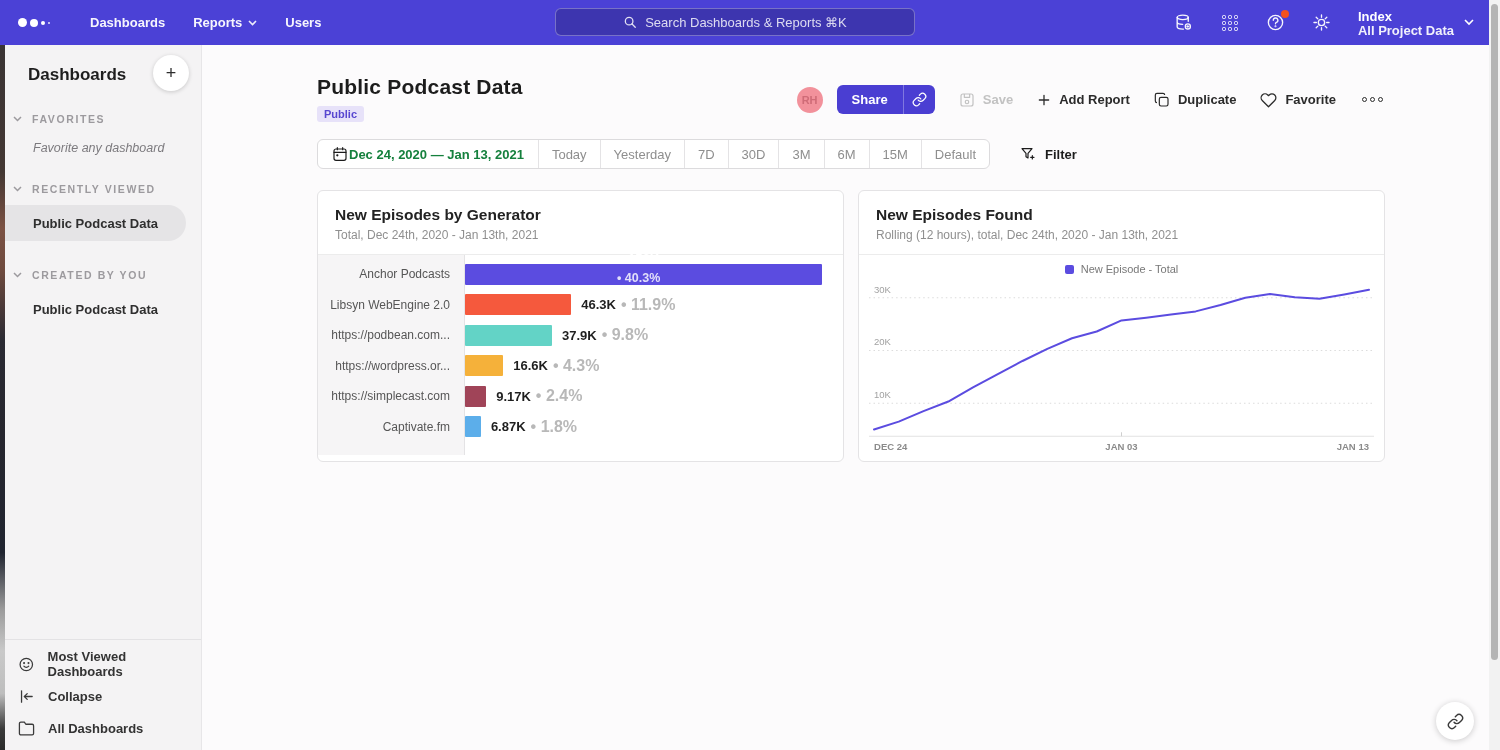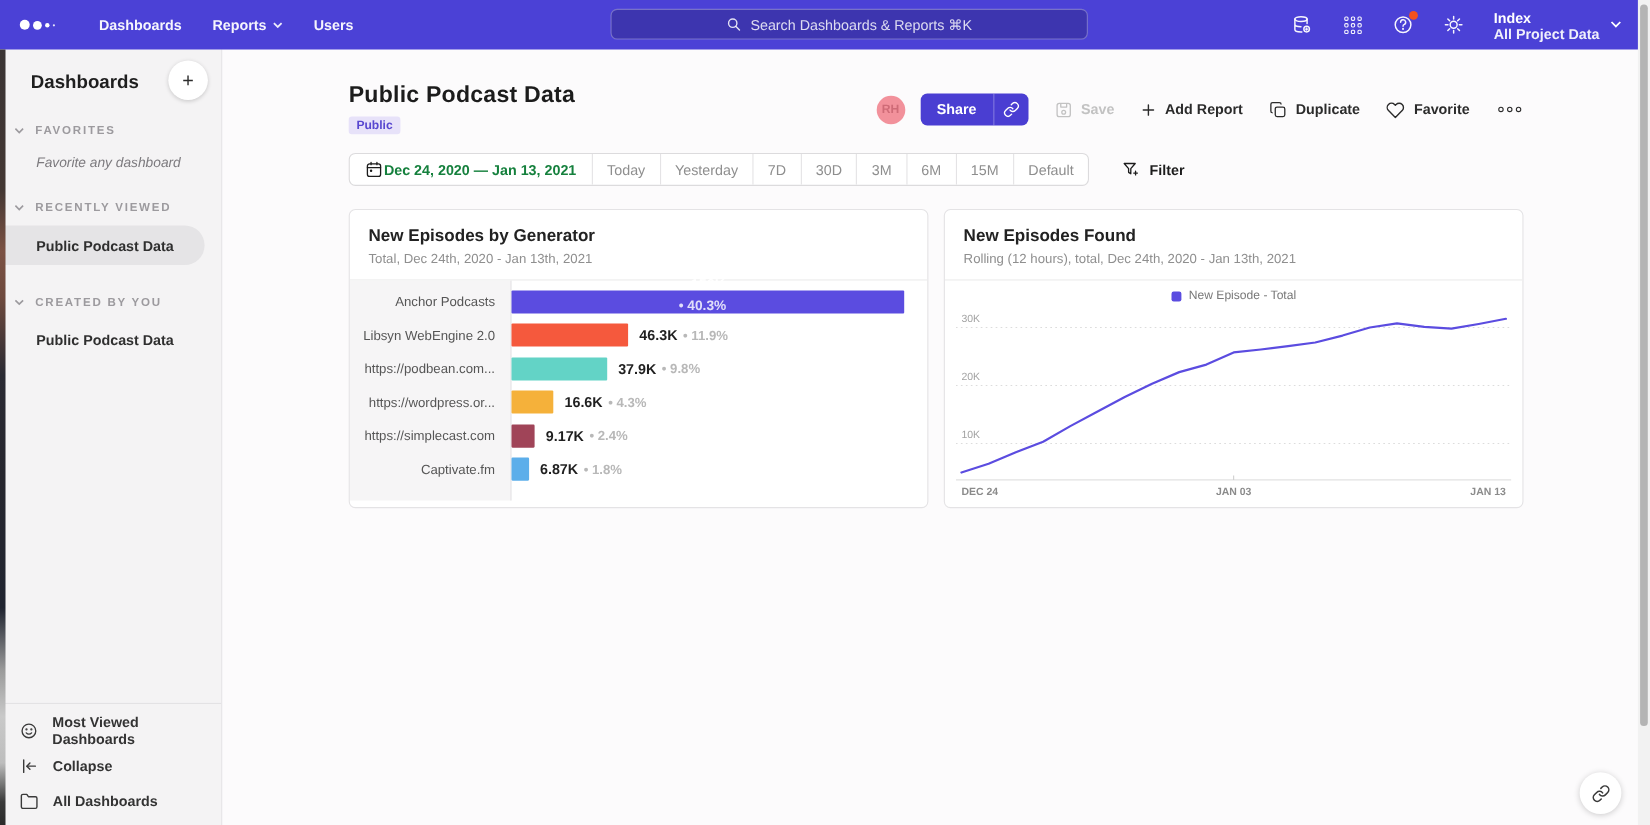--- a/index.html
+++ b/index.html
@@ -9,21 +9,21 @@
   
   .topnav { position:absolute; left:0; top:0; width:1500px; height:45px; background:#4b41d6; display:flex; align-items:center; z-index:30; }
   .logo { display:flex; align-items:center; gap:3px; margin-left:18px; margin-right:26px; }
   .logo i { display:block; border-radius:50%; background:#fff; }
   .logo i:nth-child(1){ width:9px; height:9px; }
   .logo i:nth-child(2){ width:8px; height:8px; }
   .logo i:nth-child(3){ width:4px; height:4px; }
   .logo i:nth-child(4){ width:2px; height:2px; opacity:.85; }
   .navlink { color:rgba(255,255,255,.95); font-size:13px; font-weight:700; margin:0 14px; display:flex; align-items:center; gap:6px; cursor:pointer; }
   .navlink svg { opacity:.9; }
-  .searchbox { position:absolute; left:555px; top:8px; width:434px; height:28px; background:rgba(0,0,0,.18); border:1px solid rgba(255,255,255,.30); border-radius:6px; display:flex; align-items:center; justify-content:center; gap:8px; color:rgba(255,255,255,.82); font-size:13px; cursor:text; }
+  .searchbox { position:absolute; left:555px; top:8px; width:360px; height:28px; background:rgba(0,0,0,.18); border:1px solid rgba(255,255,255,.30); border-radius:6px; display:flex; align-items:center; justify-content:center; gap:8px; color:rgba(255,255,255,.82); font-size:13px; cursor:text; }
   .nav-right { position:absolute; right:26px; top:0; height:45px; display:flex; align-items:center; gap:26px; }
   .nav-ic { position:relative; width:20px; height:20px; display:flex; align-items:center; justify-content:center; cursor:pointer; }
   .nav-ic svg { stroke:rgba(255,255,255,.95); }
   .red-dot { position:absolute; top:-3px; right:-3px; width:8px; height:8px; border-radius:50%; background:#f4511e; }
   .project { display:flex; align-items:center; gap:10px; color:#fff; cursor:pointer; }
   .project .pname { font-size:13px; font-weight:700; line-height:15px; }
   .project .psub { font-size:13px; font-weight:700; opacity:.92; line-height:13px; }
   .grid-ic { display:grid; grid-template-columns:repeat(3,4px); grid-template-rows:repeat(3,4px); gap:2px; }
   .grid-ic b { width:4px; height:4px; border:1.2px solid rgba(255,255,255,.95); border-radius:1.5px; }
 
@@ -79,21 +79,21 @@
   
   .bars-body { display:flex; height:200px; }
   .labels-col { width:147px; background:#f6f5f6; border-right:1px solid #e4e3e5; padding-top:4px; }
   .bar-label { height:30.5px; display:flex; align-items:center; justify-content:flex-end; padding-right:14px; font-size:12px; color:#565656; }
   .bars-col { flex:1; padding-top:4px; }
   .bar-row { height:30.5px; display:flex; align-items:center; }
   .hbar { height:21px; border-radius:1px; display:flex; align-items:center; justify-content:flex-end; gap:5px; flex-shrink:0;flex-direction:column; }
   .bv-in { color:#fff; font-size:13px; font-weight:700; }
   .bp-in { color:rgba(255,255,255,.82); font-size:12.5px; font-weight:700; padding-right:10px; }
   .bv { margin-left:10px; font-size:13px; font-weight:700; color:#1f1f1f; }
-  .bp { margin-left:5px; font-size:12px; font-weight:700; color:#b8b8b8; }
+  .bp { margin-left:5px; font-size:16px; font-weight:700; color:#b8b8b8; }
 
   
   .line-body { height:200px; display:flex; flex-direction:column; }
   .legend { display:flex; align-items:center; justify-content:center; gap:7px; padding:8px 0 2px; }
   .legend .swatch { width:9px; height:9px; border-radius:2px; background:#5b4ce0; }
   .legend .ltext { font-size:11px; color:#787878; }
   .plot { flex:1; padding:0 10px; }
   .plot svg { display:block; width:100%; height:100%; }
 
   

